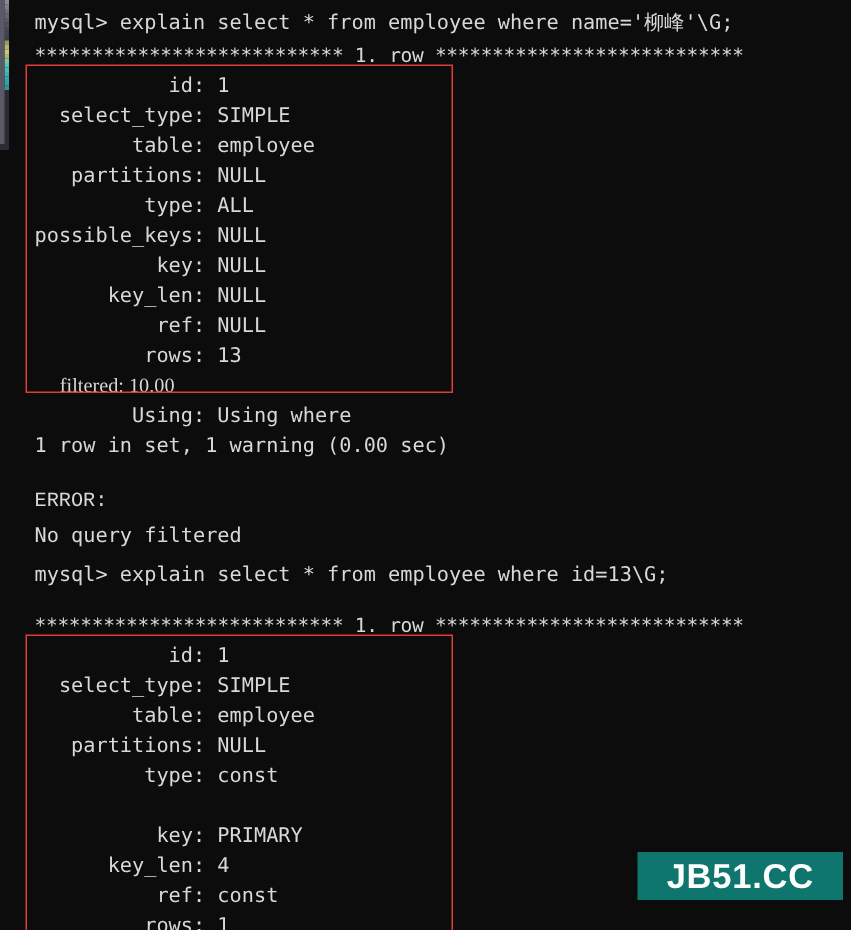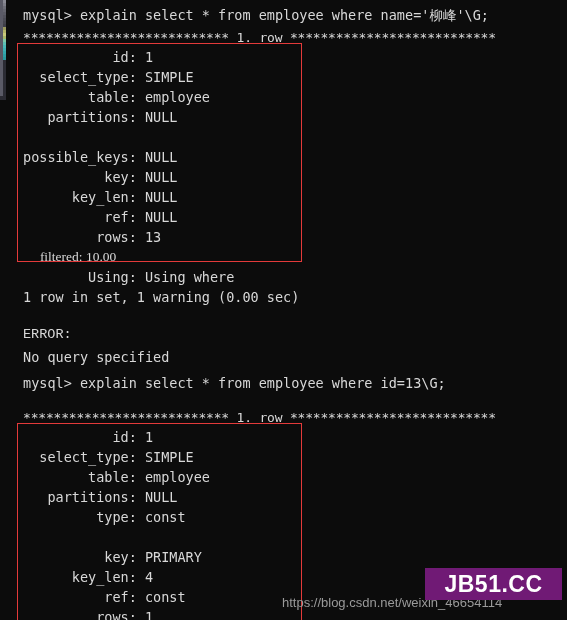--- a/index.html
+++ b/index.html
@@ -80,21 +80,21 @@
     font-size: 13px;
     font-family: "Liberation Sans", sans-serif;
     white-space: nowrap;
   }
   #watermark-logo {
     position: absolute;
     left: 425px;
     top: 568px;
     width: 137px;
     height: 32px;
-    background: #701a75;
+    background: #0f766e;
     display: flex;
     align-items: center;
     justify-content: center;
   }
   #watermark-logo span {
     color: #ffffff;
     font-size: 23px;
     font-weight: bold;
     font-family: "Liberation Sans", sans-serif;
     letter-spacing: 0.5px;
@@ -132,48 +132,48 @@
 
   <div id="term">
 
     <div class="line" style="top:5px;">mysql&gt; explain select * from employee where name='柳峰'\G;</div>
     <div class="line stars" style="top:28px;">*************************** 1. row ***************************</div>
 
     <div class="line" style="top:47px;">           id: 1</div>
     <div class="line" style="top:67px;">  select_type: SIMPLE</div>
     <div class="line" style="top:87px;">        table: employee</div>
     <div class="line" style="top:107px;">   partitions: NULL</div>
+    <div class="line" style="top:127px;">         type: ALL</div>
     <div class="line" style="top:147px;">possible_keys: NULL</div>
     <div class="line" style="top:167px;">          key: NULL</div>
     <div class="line" style="top:207px;">          ref: NULL</div>
     <div class="line" style="top:187px;">      key_len: NULL</div>
     <div class="line" style="top:227px;">         rows: 13</div>
     <div class="line" style="top:247px;font-family:Liberation Serif, serif;">     filtered: 10.00</div>
     <div class="line" style="top:267px;">        Using: Using where</div>
     <div class="line" style="top:287px;">1 row in set, 1 warning (0.00 sec)</div>
 
     <div class="line" style="top:325px;font-family:Liberation Mono, monospace;">ERROR:</div>
-    <div class="line" style="top:347px;">No query specified</div>
+    <div class="line" style="top:347px;">No query filtered</div>
 
     <div class="line" style="top:373px;">mysql&gt; explain select * from employee where id=13\G;</div>
     <div class="line stars" style="top:408px;">*************************** 1. row ***************************</div>
 
     <div class="line" style="top:427px;">           id: 1</div>
     <div class="line" style="top:447px;">  select_type: SIMPLE</div>
     <div class="line" style="top:467px;">        table: employee</div>
     <div class="line" style="top:487px;">   partitions: NULL</div>
     <div class="line" style="top:507px;">         type: const</div>
     <div class="line" style="top:547px;">          key: PRIMARY</div>
     <div class="line" style="top:567px;">      key_len: 4</div>
     <div class="line" style="top:587px;">          ref: const</div>
     <div class="line" style="top:607px;">         rows: 1</div>
 
   </div>
 
   <div class="redbox" style="left: 17px; top: 43px; width: 285px; height: 219px;"></div>
   <div class="redbox" style="left: 17px; top: 423px; width: 285px; height: 219px;"></div>
 
-  <div id="watermark-url">https://blog.csdn.net/weixin_46654114</div>
   <div id="watermark-logo">
     <span>JB51.CC</span>
   </div>
 
 </div>
 
 </body></html>

